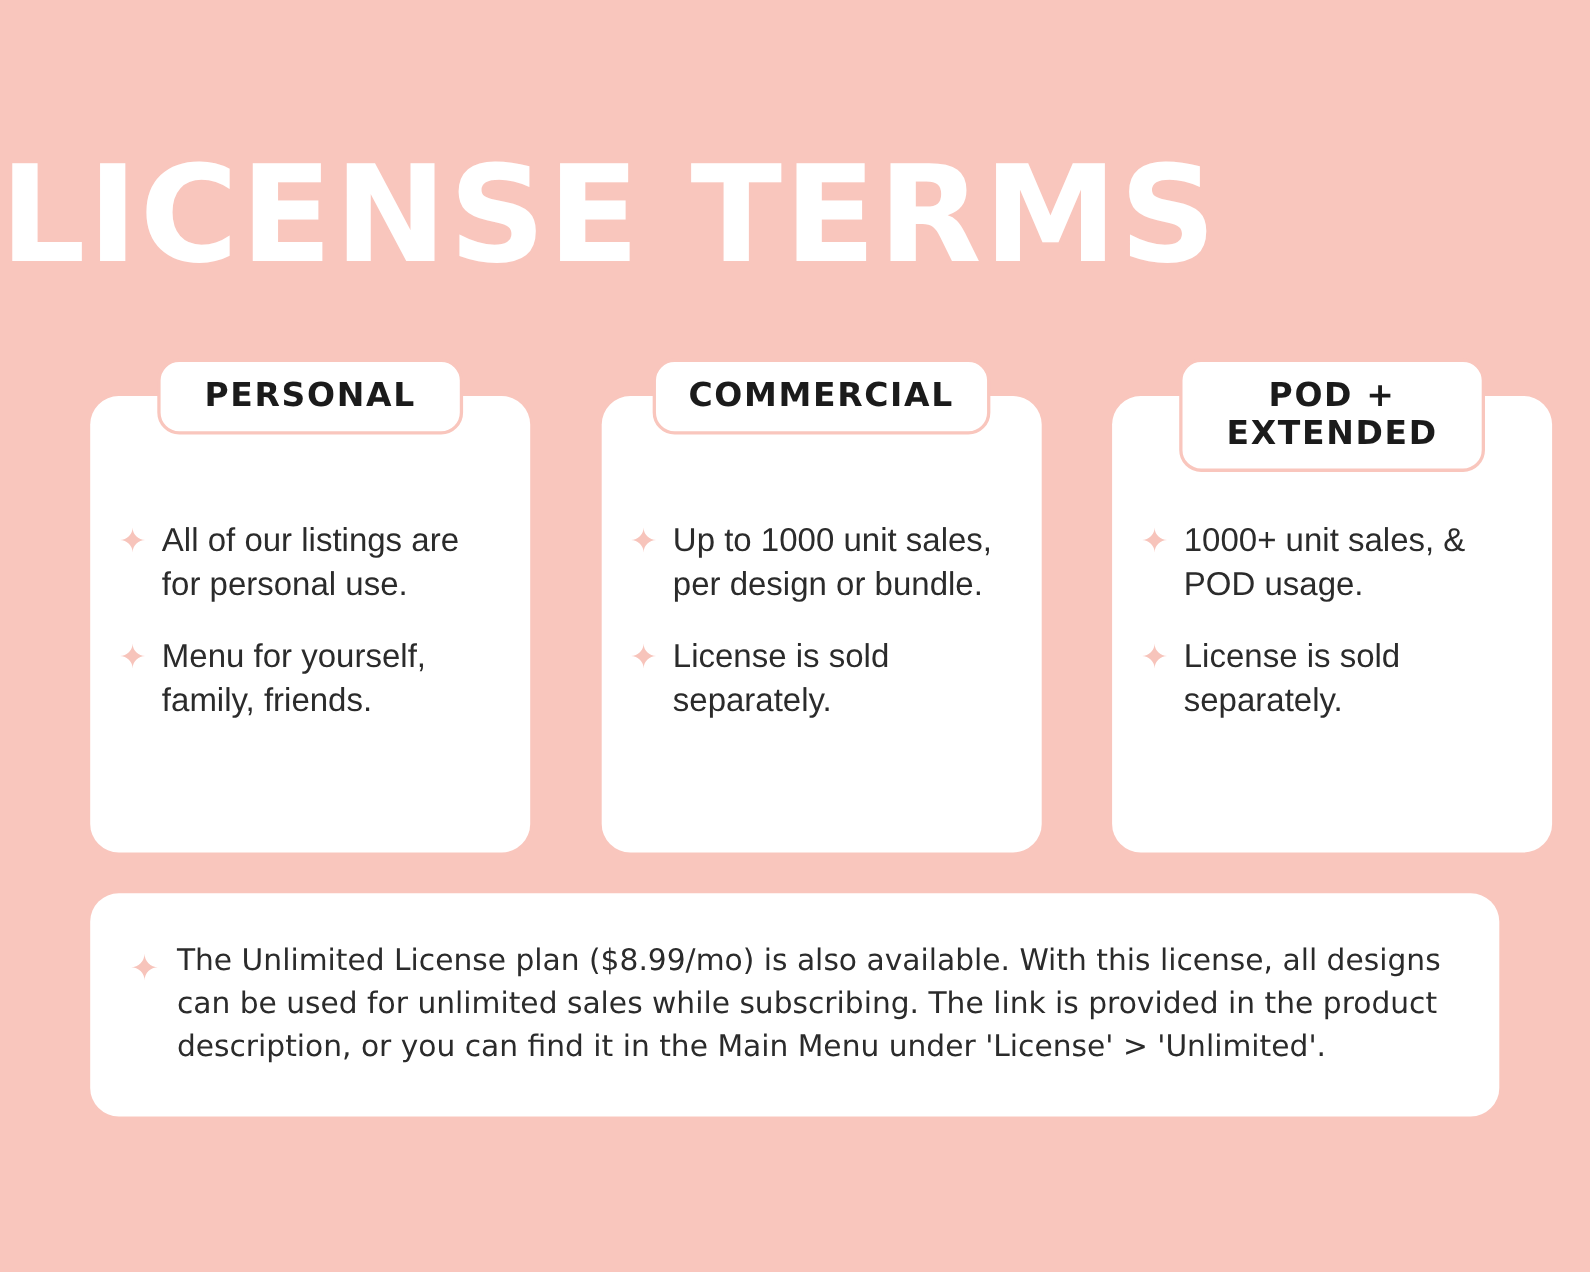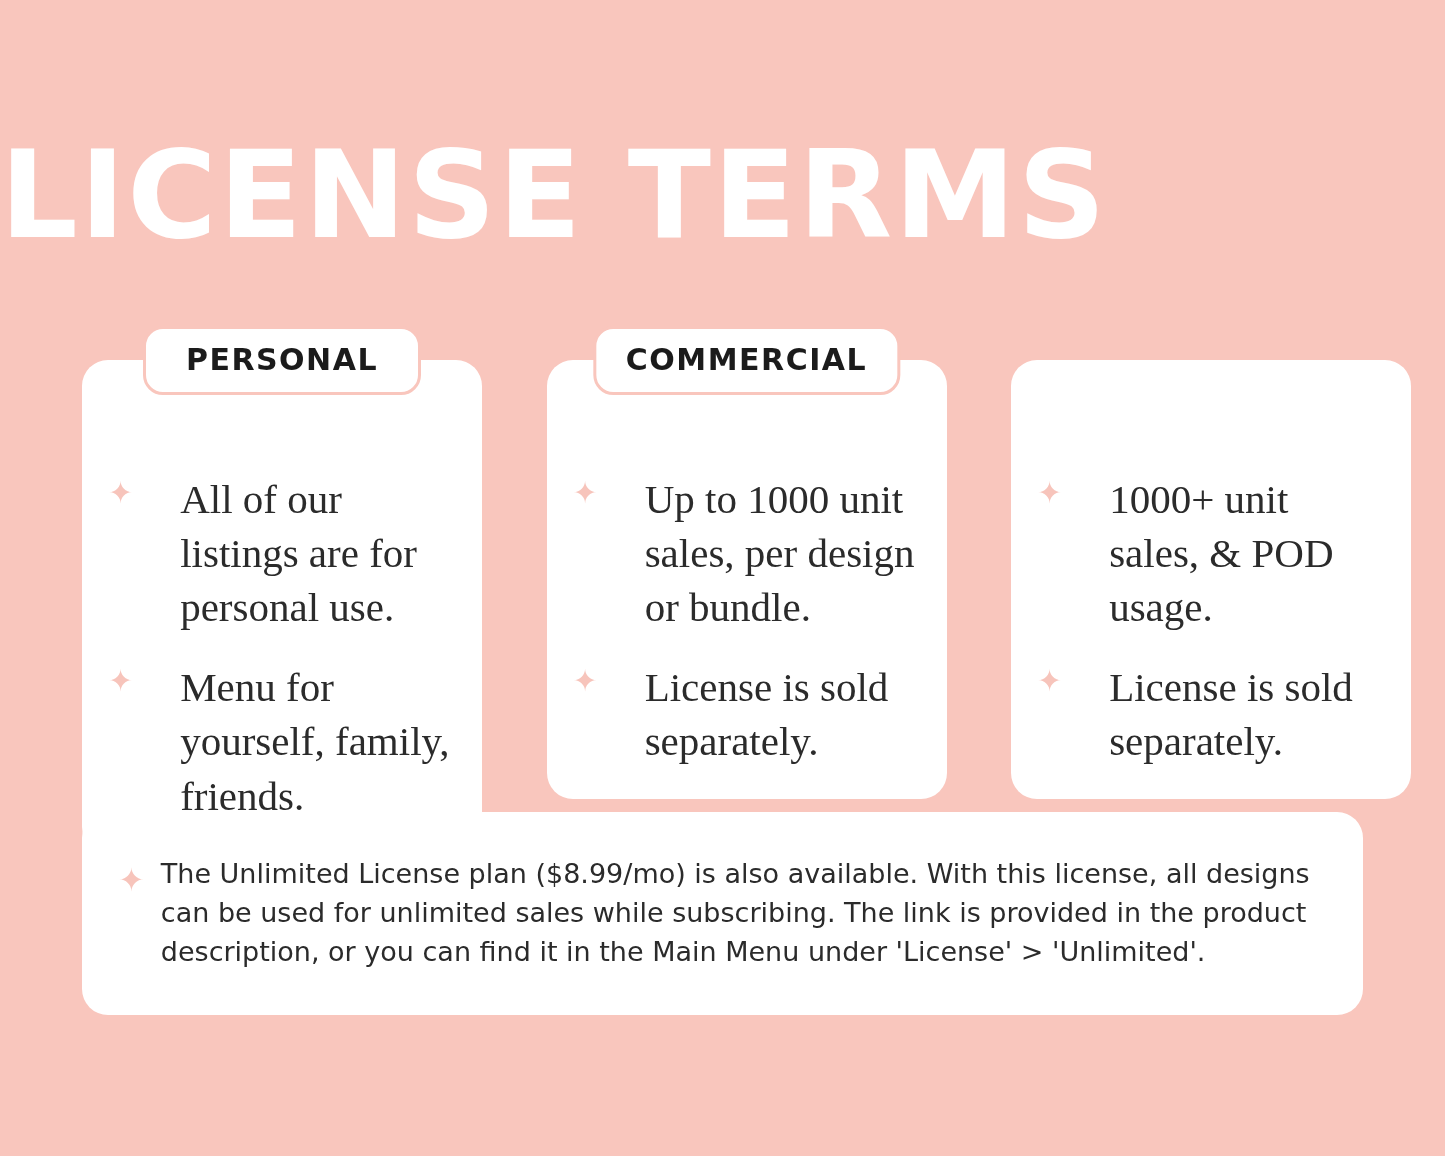--- a/index.html
+++ b/index.html
@@ -97,25 +97,24 @@
   .star {
     color: #f7c4bb;
     font-size: 30px;
     line-height: 1;
     margin-right: 14px;
     margin-top: 6px;
     flex: 0 0 auto;
   }
 
   .bullet-text {
-    font-family: Liberation Serif, serif;
-    font-size: 41px;
+    font-family: Liberation Sans, sans-serif;
+    font-size: 30px;
     line-height: 1.32;
     color: #2b2b2b;
-    margin-left: 33px;
   }
 
   
   .note {
     position: absolute;
     left: 82px;
     top: 812px;
     width: 1281px;
     background: #ffffff;
     border-radius: 26px;
@@ -172,20 +171,24 @@
           <span class="bullet-text">Up to 1000 unit sales, per design or bundle.</span>
         </li>
         <li class="bullet">
           <span class="star">✦</span>
           <span class="bullet-text">License is sold separately.</span>
         </li>
       </ul>
     </div>
 
     <div class="card">
+      <div class="card-tab">
+        <div class="card-tab-label">POD +
+EXTENDED</div>
+      </div>
       <ul class="bullets">
         <li class="bullet">
           <span class="star">✦</span>
           <span class="bullet-text">1000+ unit sales, &amp; POD usage.</span>
         </li>
         <li class="bullet">
           <span class="star">✦</span>
           <span class="bullet-text">License is sold separately.</span>
         </li>
       </ul>

